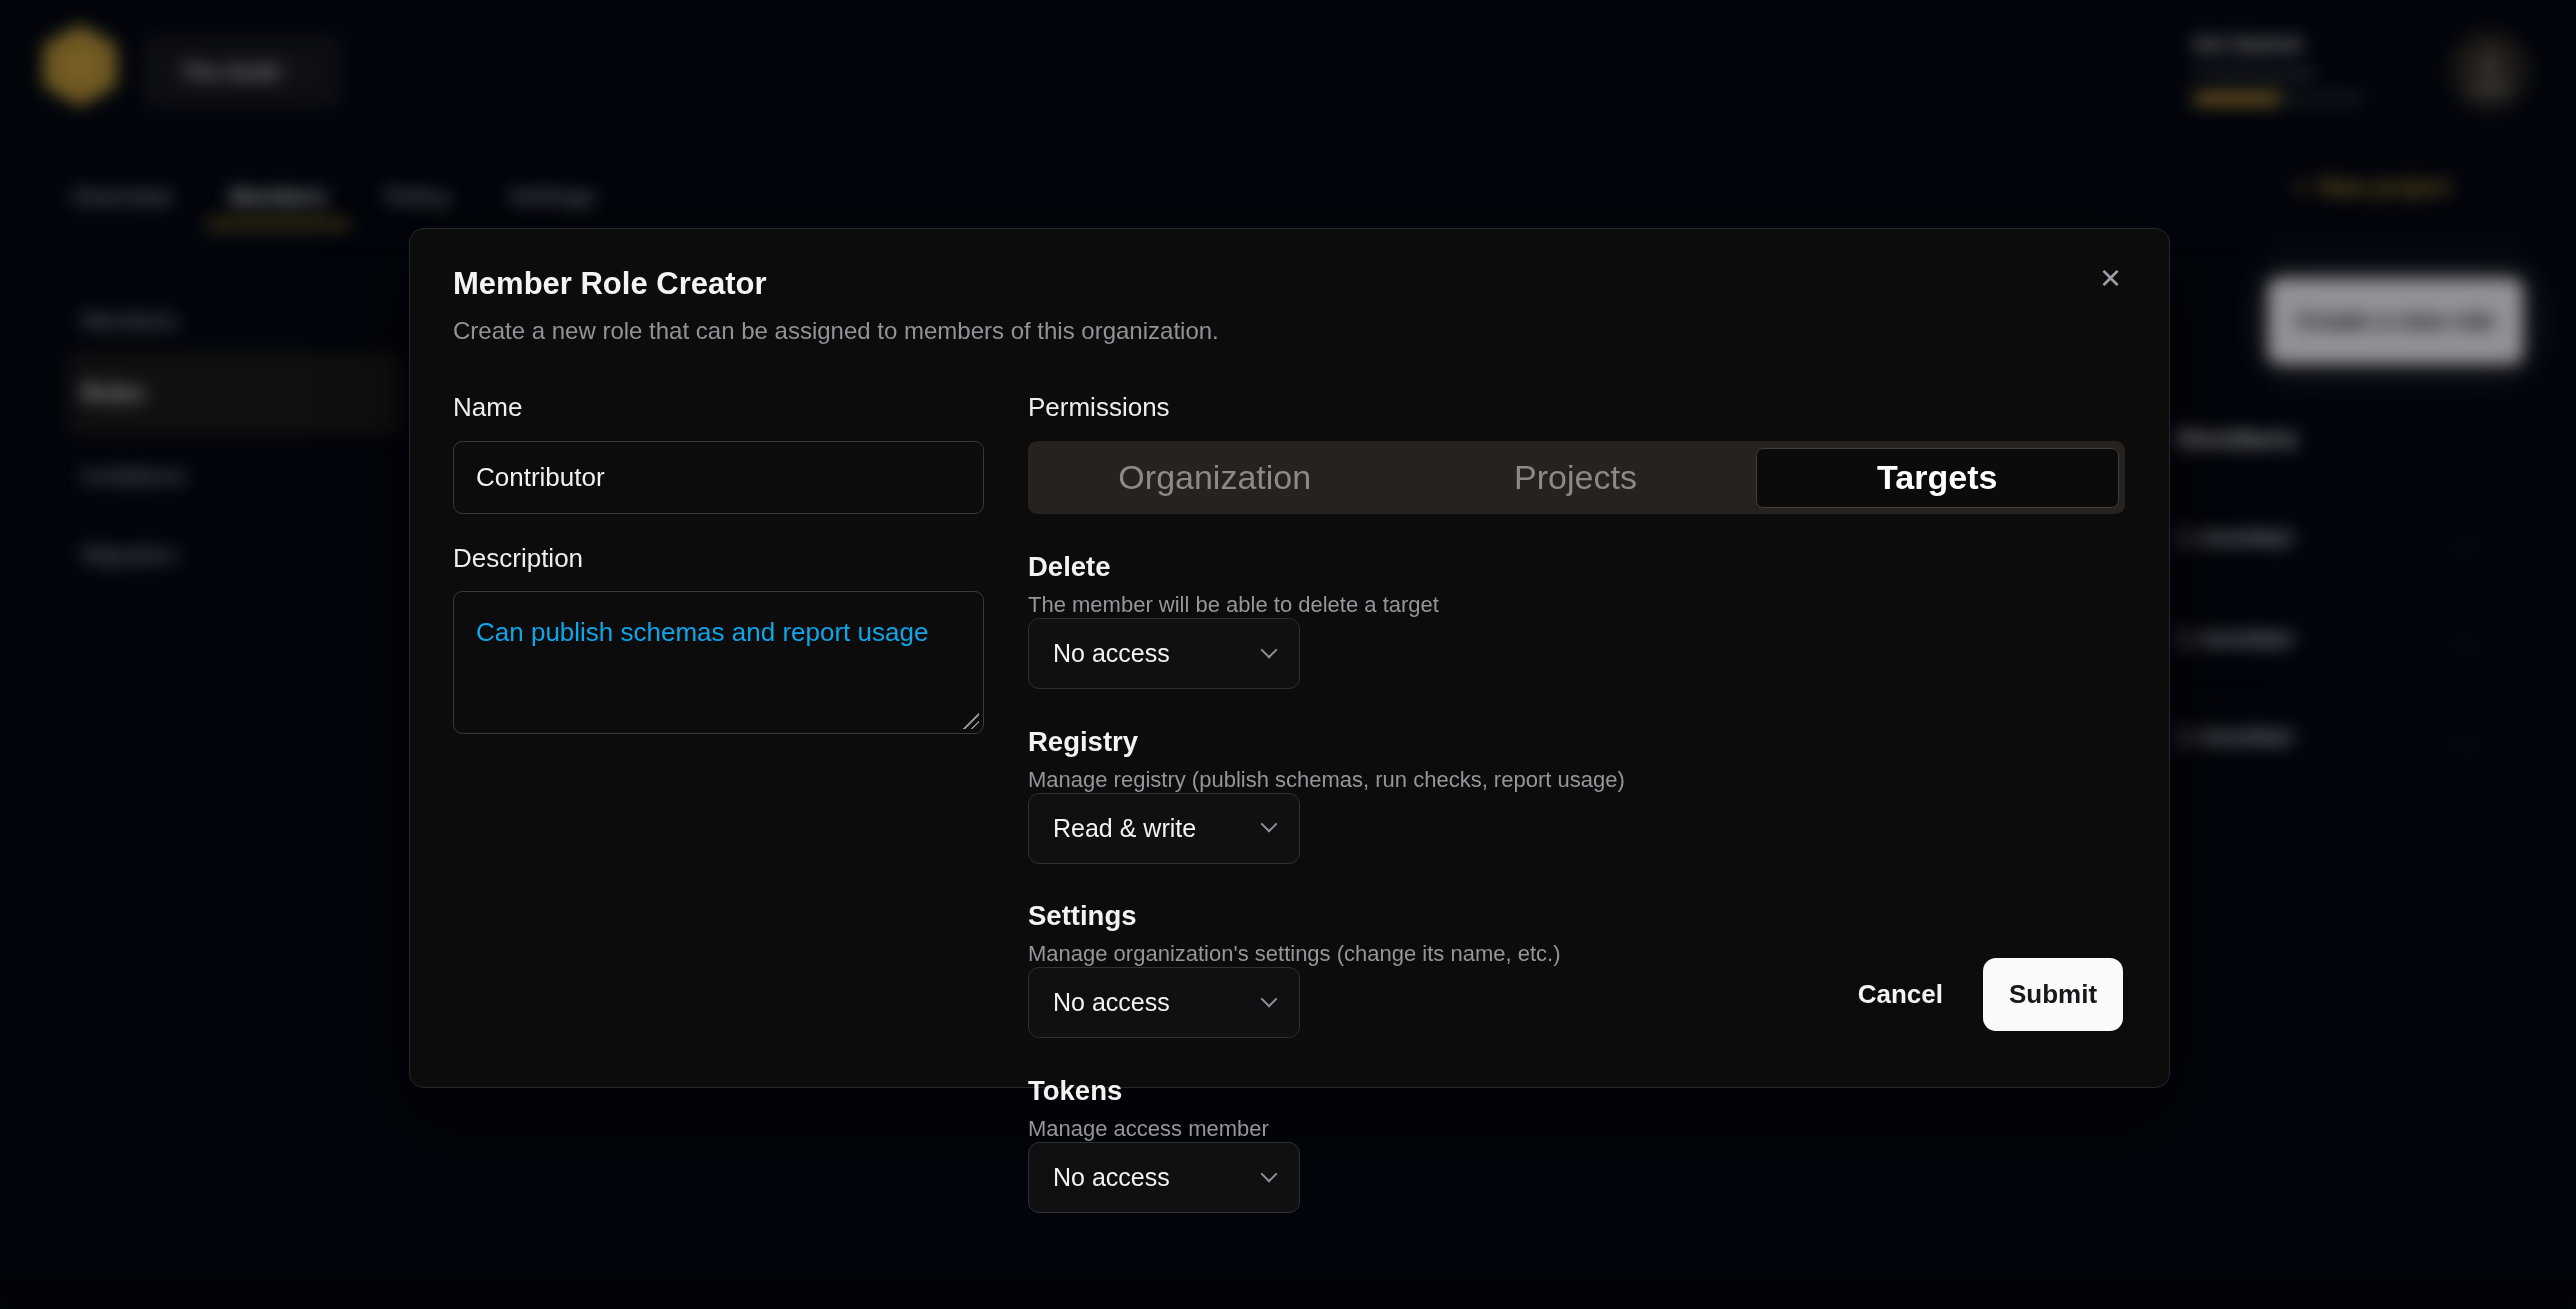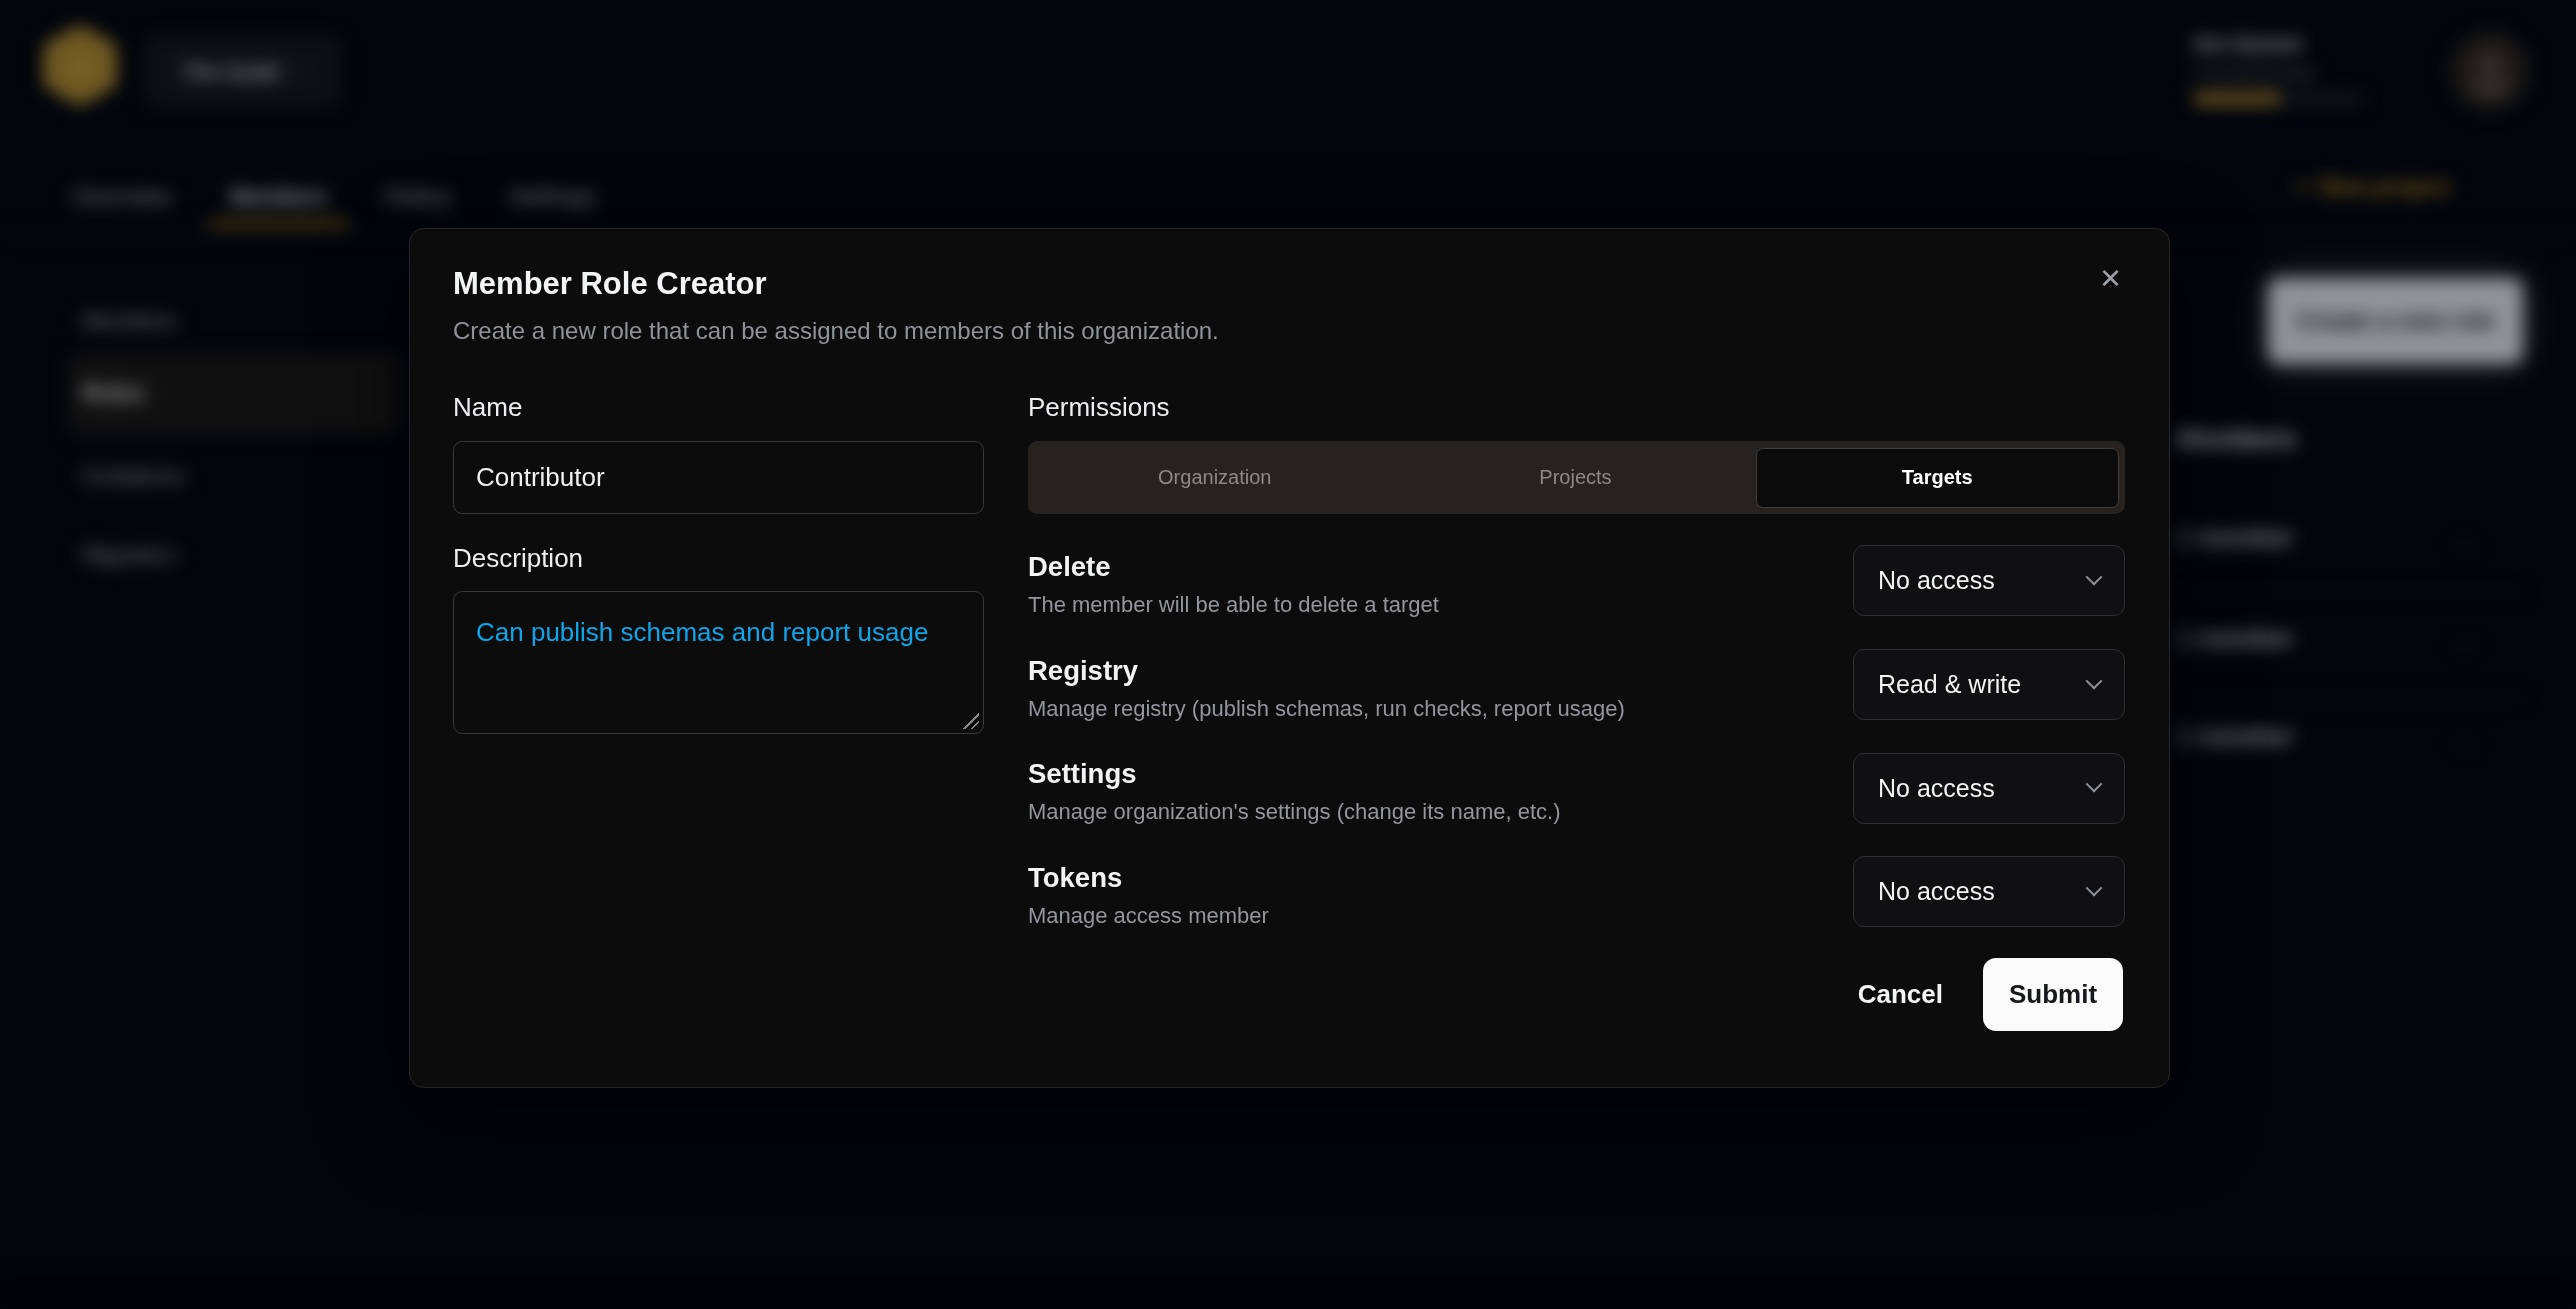--- a/index.html
+++ b/index.html
@@ -100,24 +100,24 @@
   .textarea { width:100%; height:100%; background:transparent; resize:none;
     border:1.8px solid #39393d; border-radius:9.2px; padding:25px 22px;
     font-size:26px; color:#0ea5e9; font-family:Liberation Sans, sans-serif; outline:none; }
   .resize-handle { position:absolute; right:4.6px; bottom:4.6px; width:18.4px; height:18.4px;
     background:linear-gradient(135deg, transparent 55%, #8a8a8a 55% 62%, transparent 62% 76%, #8a8a8a 76% 83%, transparent 83%); }
 
   .col-right { position:absolute; left:618px; top:163px; width:1097px; }
   .tabstrip { margin-top:18.4px; width:1097px; height:73px; background:#252220;
     border-radius:9.2px; display:flex; padding:6.4px; }
   .ptab { flex:1; display:flex; align-items:center; justify-content:center;
-    font-size:20px; font-weight:500; color:#8d8984; border-radius:7.3px; cursor:pointer; }
+    font-size:34px; font-weight:500; color:#8d8984; border-radius:7.3px; cursor:pointer; }
   .ptab.active { background:#0b0b0c; border:1.8px solid #413e3b; color:#ffffff; font-weight:600; }
 
-  .perm-row { display:flex; justify-content:space-between; align-items:flex-start; margin-top:31px; min-height:72px; }
+  .perm-row { display:flex; justify-content:space-between; align-items:flex-start; margin-top:31px; min-height:72px;flex-direction:column; }
   .perm-title { margin-top:5.5px; font-size:27.5px; font-weight:700; color:#f2f3f5; }
   .perm-desc { margin-top:9.2px; font-size:22px; color:#93969b; }
   .select { width:272px; height:71px; background:#101013; border:1.8px solid #303034;
     border-radius:11px; display:flex; align-items:center; padding:0 24px; cursor:pointer; }
   .select .sel-value { font-size:25px; color:#f2f3f5; }
   .select .chev { margin-left:auto; width:12px; height:12px; transform:rotate(45deg) translate(-2.8px,-2.8px); }
 
   .modal-actions { position:absolute; right:46px; bottom:56px; display:flex; align-items:center; gap:40px; }
   .btn-cancel { background:none; border:none; font-size:26px; font-weight:600; color:#f2f3f5;
     font-family:"Liberation Sans", sans-serif; cursor:pointer; }

